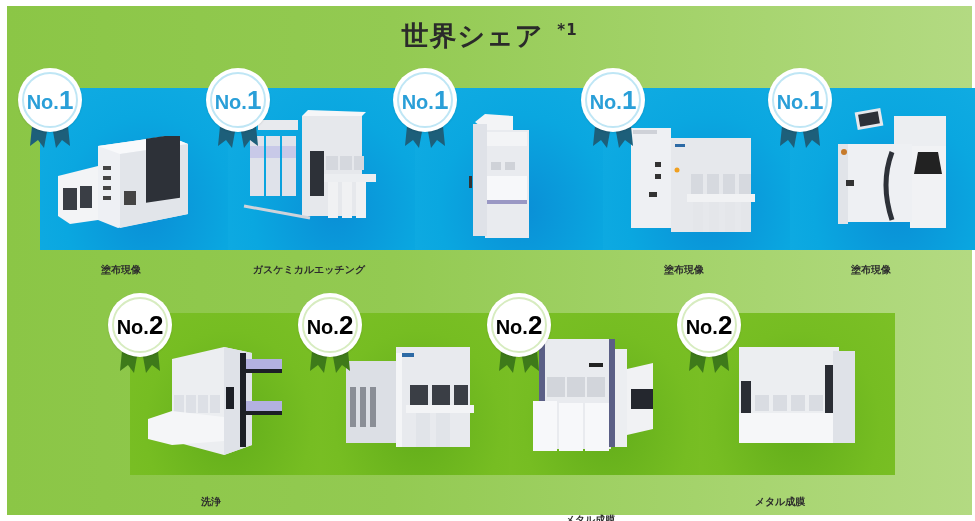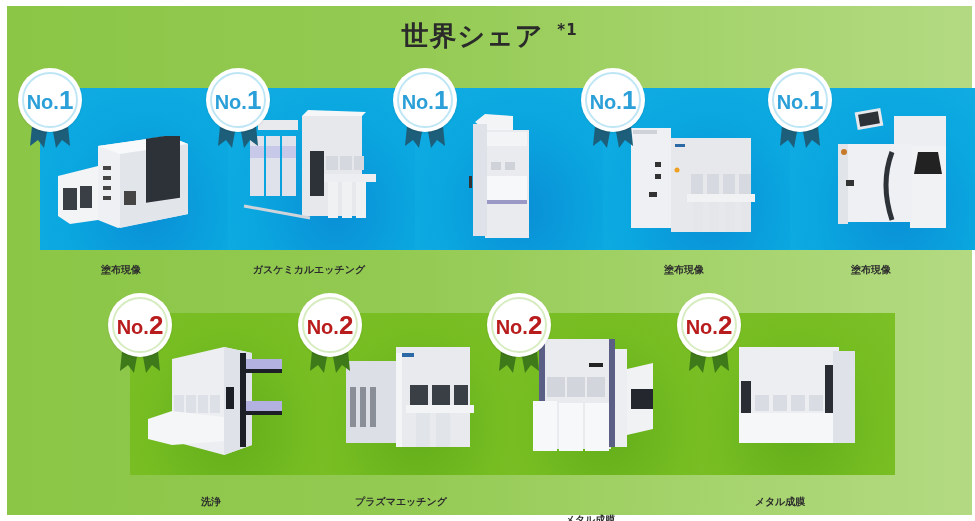--- a/index.html
+++ b/index.html
@@ -23,21 +23,21 @@
     background: #ffffff; display: flex; align-items: center; justify-content: center; z-index: 3;
     box-shadow: 0 1px 2px rgba(0,0,0,0.1);
   }
   .badge::before {
     content: ""; position: absolute; left: 4px; top: 4px; right: 4px; bottom: 4px; border-radius: 50%;
     border: 2px solid #bfe6f5;
   }
   .green .badge::before { border-color: #d7ecc0; }
   .badge-text { font-family: "Liberation Sans", sans-serif; font-weight: bold; font-size: 20px; color: #2a9fd8; position: relative; z-index: 2; }
   .badge-text .num { font-size: 26px; }
-  .green .badge-text { color: #b91c1c; }
+  .green .badge-text { color: #000000; }
   .ribbon { position: absolute; left: -12px; top: 38px; width: 44px; height: 22px; z-index: 2; }
   .machine { position: absolute; z-index: 1; }
   .label {
     position: absolute; width: 200px; text-align: center; font-size: 10px; font-weight: bold; color: #2d2d2d;
   }
 </style>
 </head>
 <body>
 
 <div class="stage">
@@ -236,21 +236,20 @@
         </g>
       <rect x="10" y="18" width="50" height="82" fill="#dcdfe5"></rect>
       <g fill="#8a8e96">
           <rect x="14" y="44" width="6" height="40"></rect>
           <rect x="24" y="44" width="6" height="40"></rect>
           <rect x="34" y="44" width="6" height="40"></rect>
         </g>
       <rect x="60" y="10" width="6" height="94" fill="#f4f5f7"></rect>
     </svg>
   </div>
-  <div class="label" style="left:294px; top:489px;">プラズマエッチング</div>
 
   <div class="card green" style="left:502px; top:307px;">
     <div class="badge">
         <span class="badge-text"><span>No.</span><span class="num">2</span></span>
       </div>
     <svg class="ribbon" viewBox="0 0 44 22">
         <polygon points="4,0 20,0 16,22 10,14 2,20" fill="#3e7a1a"></polygon>
         <polygon points="24,0 40,0 42,20 34,14 28,22" fill="#3e7a1a"></polygon>
       </svg>
     <svg class="machine" style="left:24px;top:22px" width="140" height="125" viewBox="0 0 140 125">

